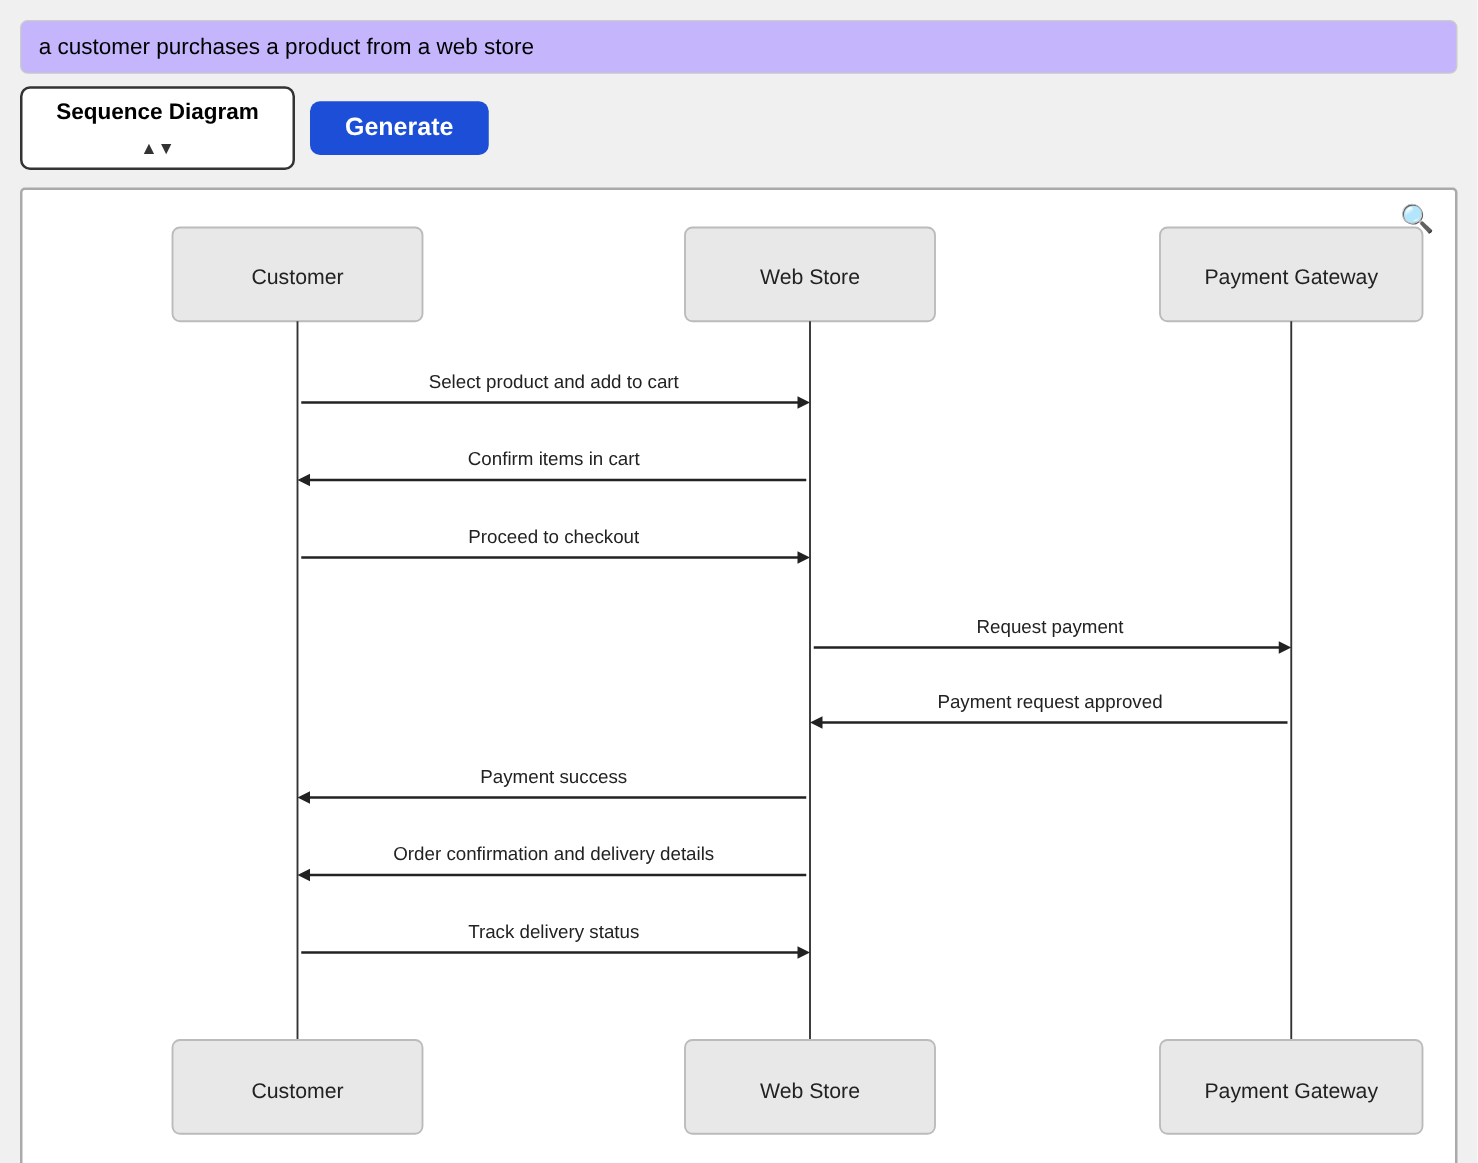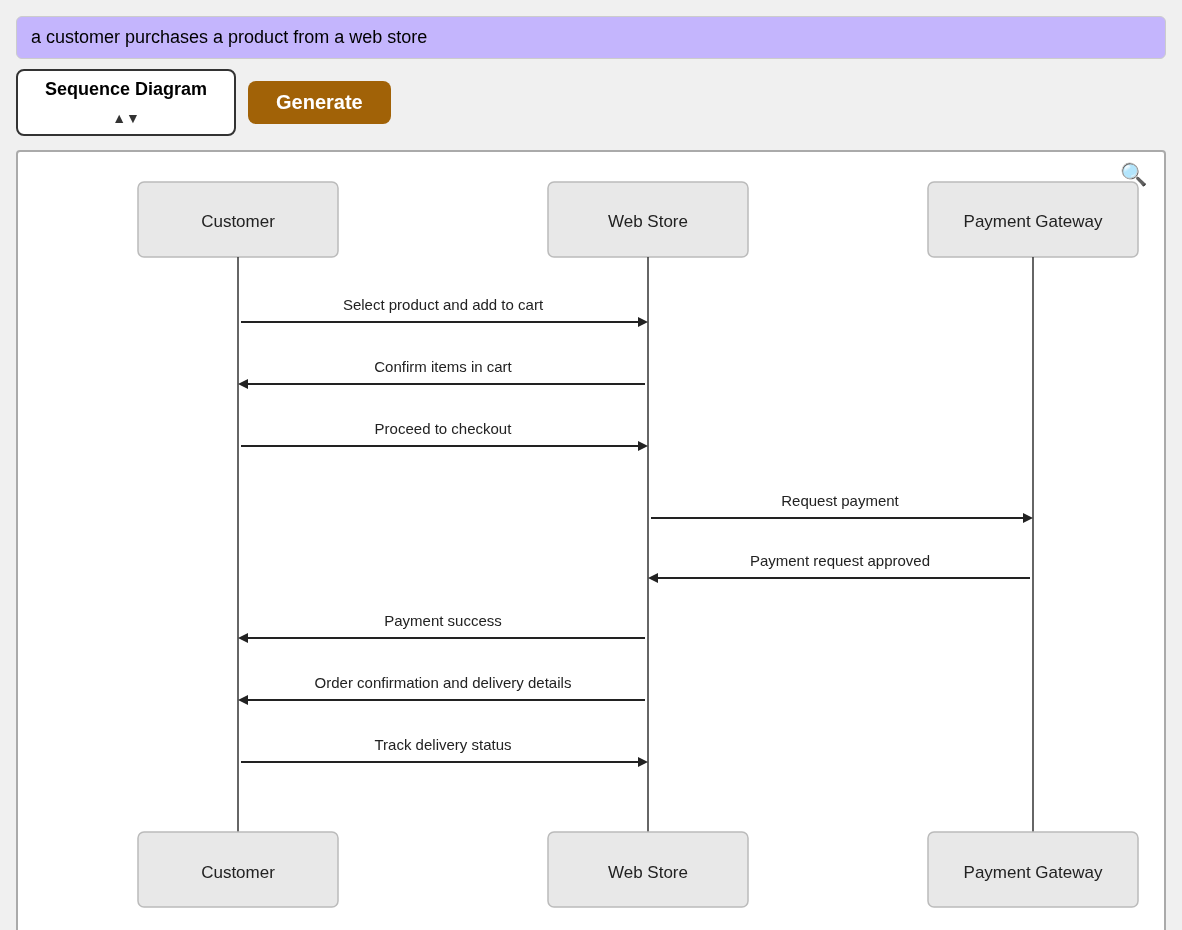--- a/index.html
+++ b/index.html
@@ -48,21 +48,21 @@
       min-width: 220px;
       flex-direction: column;
     }
 
     .diagram-type-select .arrows {
       font-size: 14px;
       color: #333;
     }
 
     .generate-btn {
-      background: #a16207;
+      background: #1d4ed8;
       color: #fff;
       border: none;
       border-radius: 8px;
       padding: 10px 28px;
       font-size: 20px;
       font-weight: bold;
       cursor: pointer;
     }
 
     .diagram-container {

